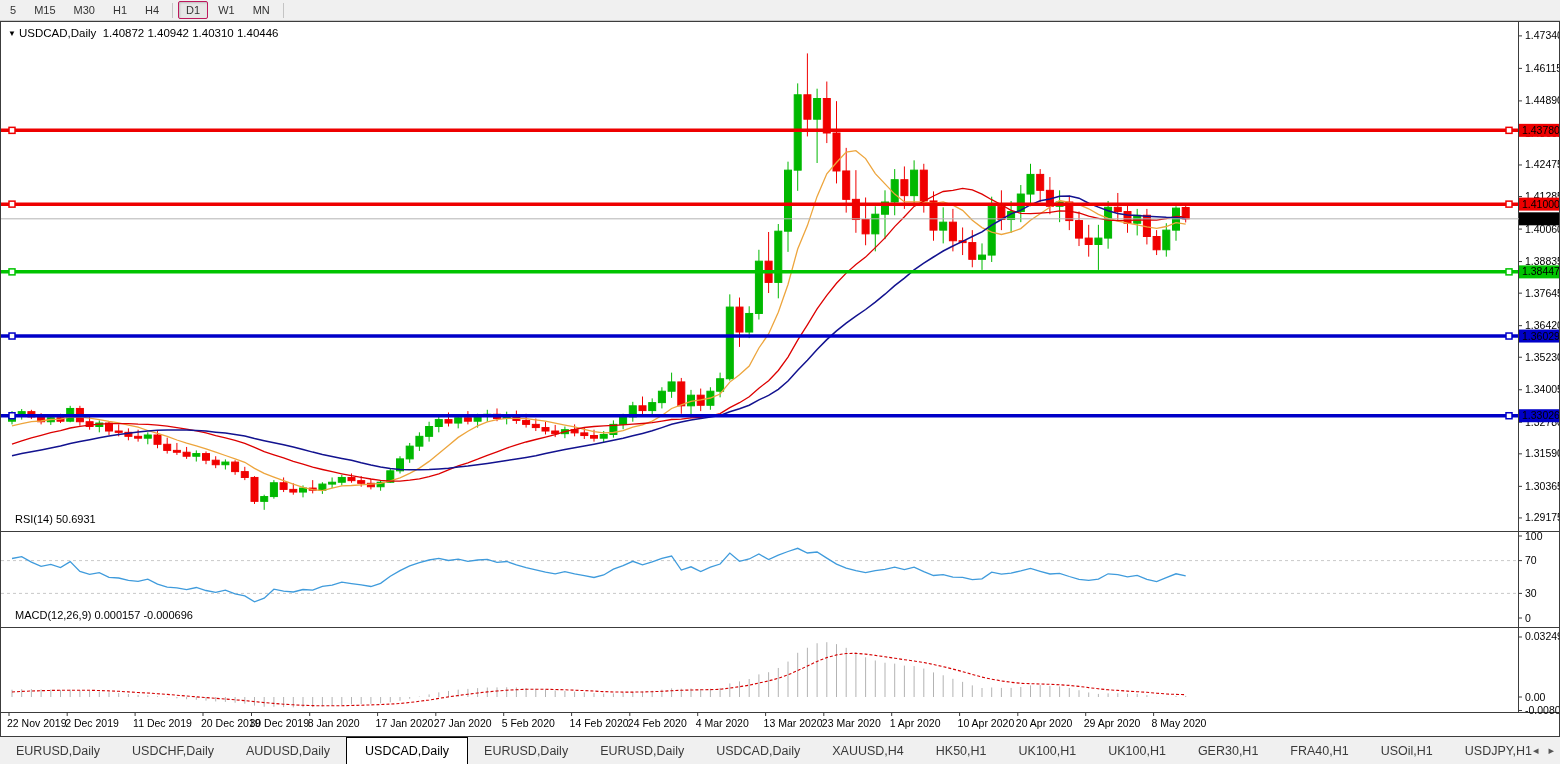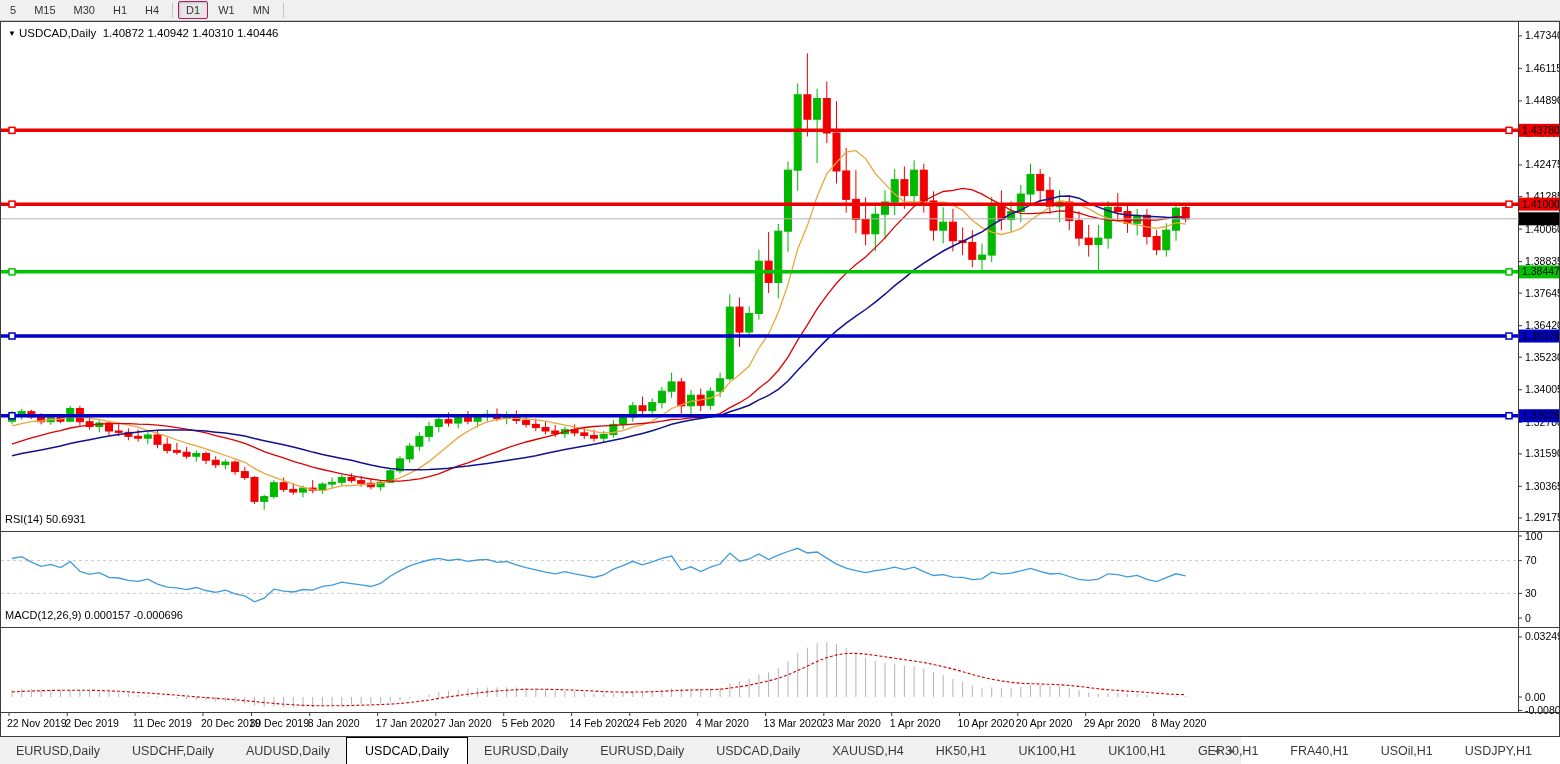--- a/index.html
+++ b/index.html
@@ -6,26 +6,26 @@
   .screen{position:relative;width:1560px;height:764px;background:#fff;font-family:"Liberation Sans",sans-serif;overflow:hidden;}
   
   .toolbar{position:absolute;top:0;left:0;width:1560px;height:21px;background:#f0f0f0;border-bottom:1px solid #c9c9c9;display:flex;align-items:center;padding-left:1px;box-sizing:border-box;}
   .tfbtn{font-size:11px;color:#333;padding:2px 7px;margin:0 1px;border:1px solid transparent;border-radius:2px;cursor:default;}
   .tfbtn.active{background:#e7e7e7;border:1px solid #be185d;box-shadow:inset 1px 1px 2px rgba(0,0,0,.18);}
   .vsep{width:1px;height:15px;background:#c4c4c4;margin:0 4px;}
   
   .chart-window{position:absolute;top:21px;left:0;width:1560px;height:716px;border:1px solid #3c3c3c;box-sizing:border-box;background:#fff;}
   .chart-title{position:absolute;top:5px;left:7px;font-size:11.5px;color:#000;z-index:5;}
   .chart-title .dd{font-size:8px;position:relative;top:-1px;margin-right:3px;}
-  .pane-label{position:absolute;left:4px;font-size:11px;color:#000;z-index:5;}
+  .pane-label{position:absolute;left:14px;font-size:11px;color:#000;z-index:5;}
   .rsi-label{top:491px;}
   .macd-label{top:587px;}
   svg text{font-family:"Liberation Sans",sans-serif;font-size:10.5px;fill:#000;}
   
-  .tabbar{position:absolute;top:737px;left:0;width:1241px;height:27px;background:#f0f0f0;display:flex;align-items:stretch;font-size:12.5px;color:#3a3a3a;}
+  .tabbar{position:absolute;top:737px;left:0;width:1560px;height:27px;background:#f0f0f0;display:flex;align-items:stretch;font-size:12.5px;color:#3a3a3a;}
   .tab{display:flex;align-items:center;padding:0 16px;cursor:default;white-space:nowrap;}
   .tsep{width:1px;height:13px;background:#aaa;align-self:center;}
   .tab.active{background:#fff;border:1px solid #000;border-bottom:none;color:#000;padding:0 18px;}
   .tab-arrows{position:absolute;right:6px;top:0;height:27px;display:flex;align-items:center;gap:10px;color:#555;font-size:11px;}
 </style>
 </head>
 <body>
 
 <div class="screen">
 

